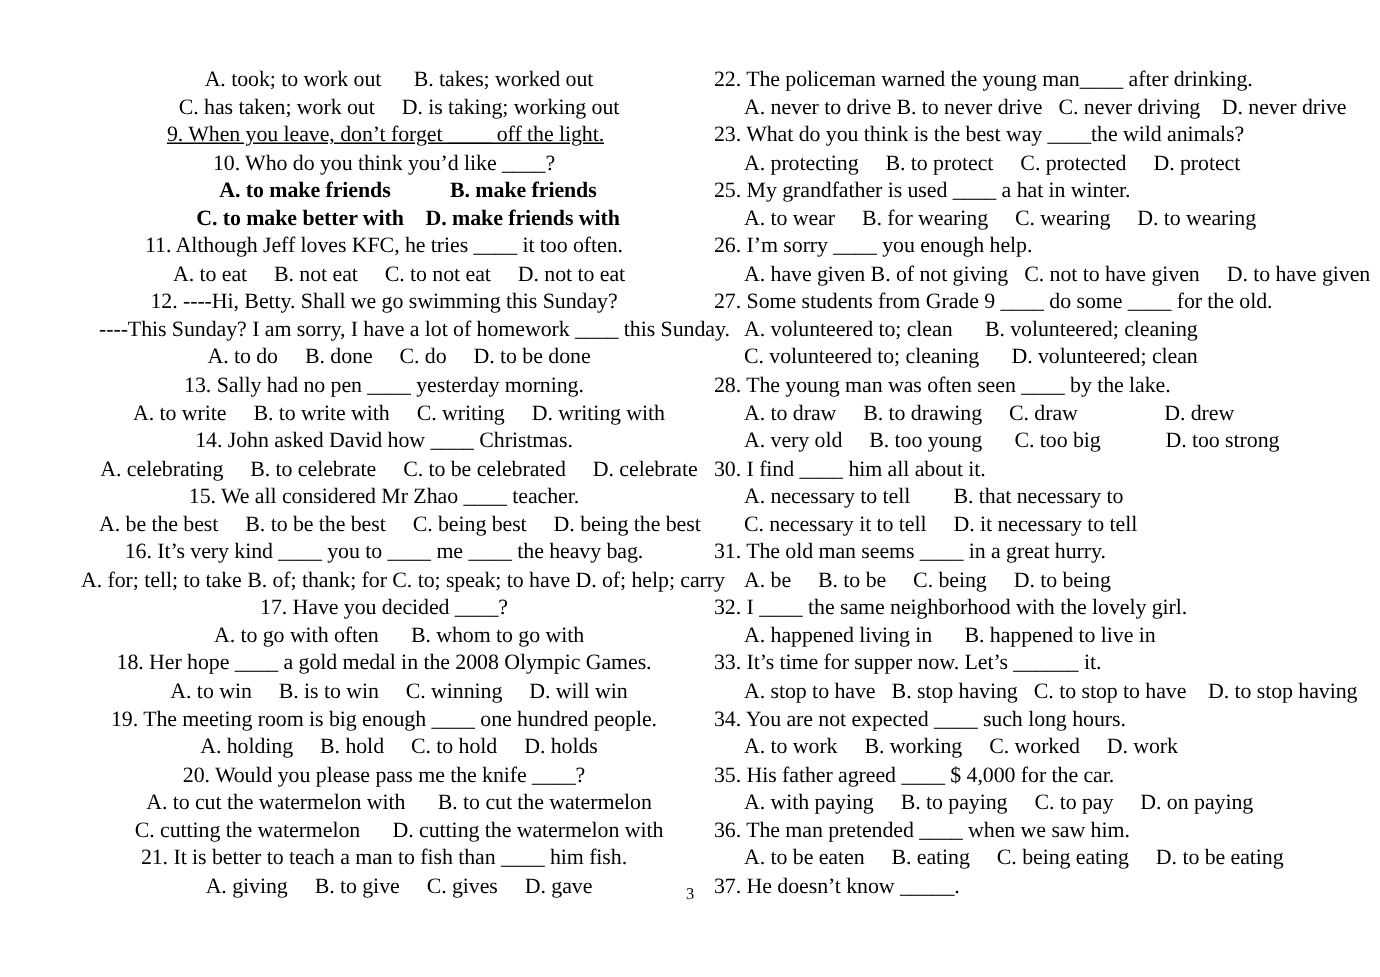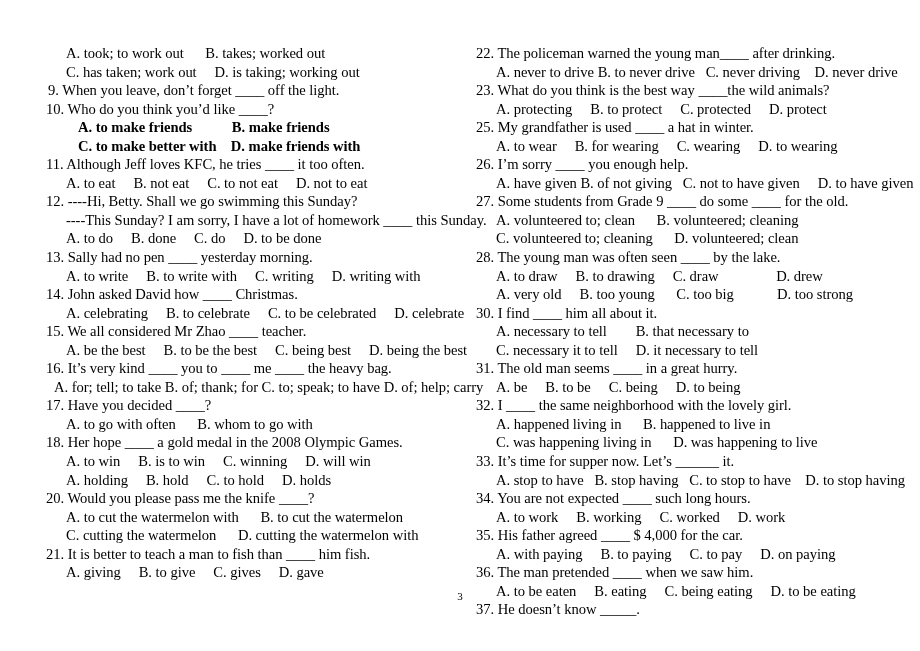--- a/index.html
+++ b/index.html
@@ -28,33 +28,33 @@
     left: 0;
     top: 44px;
     width: 920px;
     display: flex;
     flex-direction: row;
     align-items: flex-start;
   }
   .column {
     display: block;
   }
-  #col-left  { width: 430px; margin-left: 36px; }
+  #col-left  { width: 430px; margin-left: 36px; text-align: center; }
   #col-right { width: 446px; margin-left: 0px;  }
 
   .line {
     display: block;
     font-size: 14.6px;
     line-height: 18.55px;
     white-space: pre;
     letter-spacing: -0.05px;
     text-indent: 0;
   }
   
-  .q       { padding-left: 12px; }   
+  .q       { padding-left: 12px; text-decoration: underline; }   
   .q-nar   { padding-left: 10px; }   
   .opt     { padding-left: 30px; }   
   .opt-deep{ padding-left: 42px; font-weight: bold; }   
   .opt-shal{ padding-left: 18px; }   
   .cont    { padding-left: 30px; }   
 
   .page-number {
     position: absolute;
     left: 0;
     top: 590px;
@@ -89,20 +89,21 @@
         <div class="line q-nar">14. John asked David how ____ Christmas.</div>
         <div class="line opt">A. celebrating     B. to celebrate     C. to be celebrated     D. celebrate</div>
         <div class="line q-nar">15. We all considered Mr Zhao ____ teacher.</div>
         <div class="line opt">A. be the best     B. to be the best     C. being best     D. being the best</div>
         <div class="line q-nar">16. It’s very kind ____ you to ____ me ____ the heavy bag.</div>
         <div class="line opt-shal">A. for; tell; to take B. of; thank; for C. to; speak; to have D. of; help; carry</div>
         <div class="line q-nar">17. Have you decided ____?</div>
         <div class="line opt">A. to go with often      B. whom to go with</div>
         <div class="line q-nar">18. Her hope ____ a gold medal in the 2008 Olympic Games.</div>
         <div class="line opt">A. to win     B. is to win     C. winning     D. will win</div>
+        <div class="line q-nar">19. The meeting room is big enough ____ one hundred people.</div>
         <div class="line opt">A. holding     B. hold     C. to hold     D. holds</div>
         <div class="line q-nar">20. Would you please pass me the knife ____?</div>
         <div class="line opt">A. to cut the watermelon with      B. to cut the watermelon</div>
         <div class="line opt">C. cutting the watermelon      D. cutting the watermelon with</div>
         <div class="line q-nar">21. It is better to teach a man to fish than ____ him fish.</div>
         <div class="line opt">A. giving     B. to give     C. gives     D. gave</div>
       </div>
     <div class="column" id="col-right">
         <div class="line q-nar">22. The policeman warned the young man____ after drinking.</div>
         <div class="line opt">A. never to drive B. to never drive   C. never driving    D. never drive</div>
@@ -118,21 +119,20 @@
         <div class="line q-nar">28. The young man was often seen ____ by the lake.</div>
         <div class="line opt">A. to draw     B. to drawing     C. draw                D. drew</div>
         <div class="line opt">A. very old     B. too young      C. too big            D. too strong</div>
         <div class="line q-nar">30. I find ____ him all about it.</div>
         <div class="line opt">A. necessary to tell        B. that necessary to</div>
         <div class="line opt">C. necessary it to tell     D. it necessary to tell</div>
         <div class="line q-nar">31. The old man seems ____ in a great hurry.</div>
         <div class="line opt">A. be     B. to be     C. being     D. to being</div>
         <div class="line q-nar">32. I ____ the same neighborhood with the lovely girl.</div>
         <div class="line opt">A. happened living in      B. happened to live in</div>
-        <div class="line opt">C. was happening living in      D. was happening to live</div>
         <div class="line q-nar">33. It’s time for supper now. Let’s ______ it.</div>
         <div class="line opt">A. stop to have   B. stop having   C. to stop to have    D. to stop having</div>
         <div class="line q-nar">34. You are not expected ____ such long hours.</div>
         <div class="line opt">A. to work     B. working     C. worked     D. work</div>
         <div class="line q-nar">35. His father agreed ____ $ 4,000 for the car.</div>
         <div class="line opt">A. with paying     B. to paying     C. to pay     D. on paying</div>
         <div class="line q-nar">36. The man pretended ____ when we saw him.</div>
         <div class="line opt">A. to be eaten     B. eating     C. being eating     D. to be eating</div>
         <div class="line q-nar">37. He doesn’t know _____.</div>
       </div>

